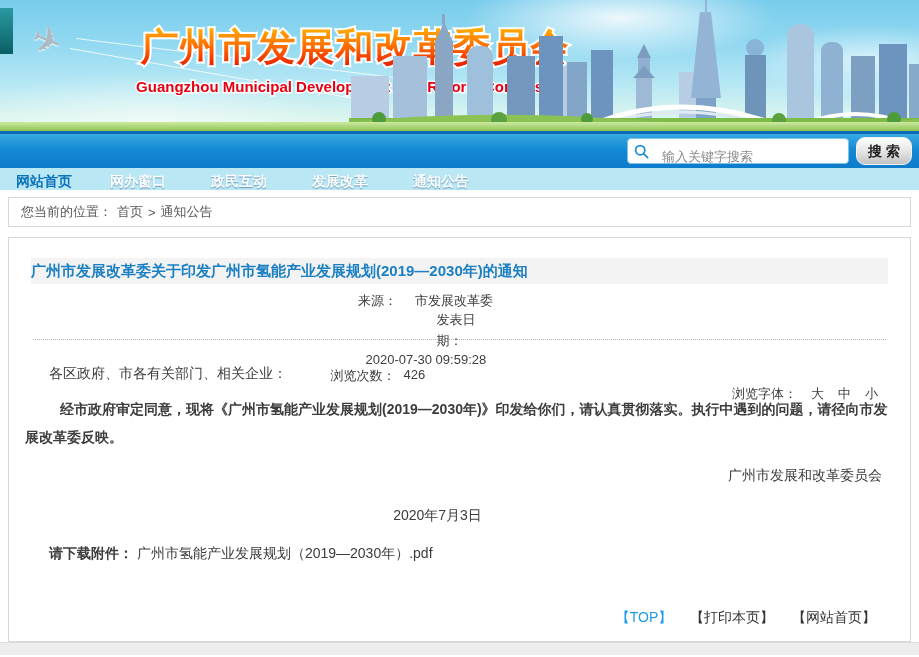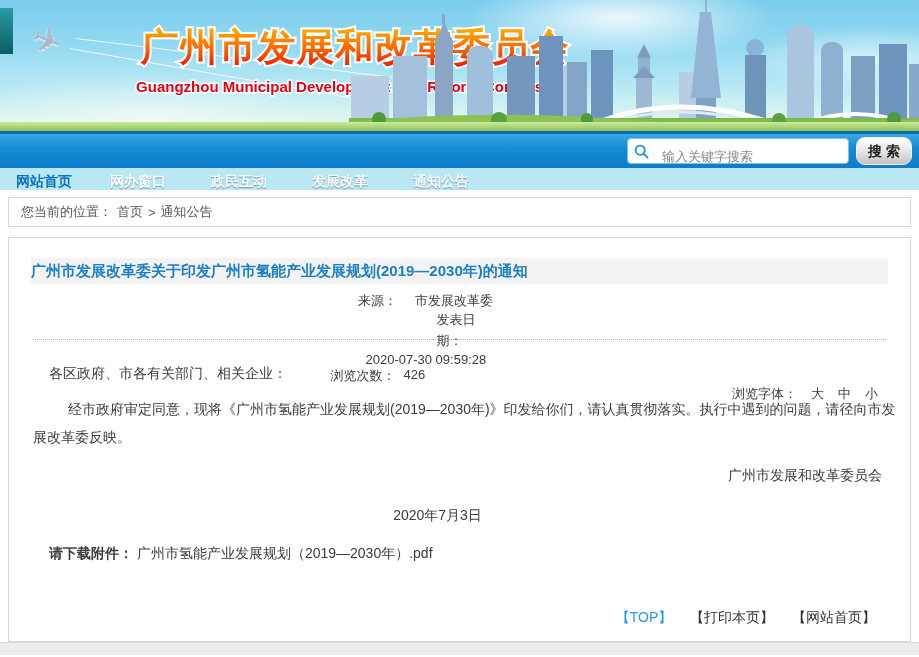--- a/index.html
+++ b/index.html
@@ -63,21 +63,21 @@
       display:flex;align-items:center;font-size:13px;color:#3d3d3d;flex-direction:column;}
   .meta .lbl{white-space:nowrap;}
   .m-source{width:215px;display:flex;gap:18px;padding-left:6px;}
   .m-datelbl{width:46px;line-height:1.6;}
   .m-dateval{width:188px;}
   .m-views{width:258px;display:flex;gap:8px;}
   .m-font{margin-left:auto;display:flex;gap:14px;padding-right:8px;align-items:center;}
   .fsz{cursor:pointer;}
   .body-text{font-size:14px;color:#3c3c3c;}
   .p1{margin:22px 12px 0 12px;text-indent:2em;line-height:1.6;}
-  .p2{margin:12px 12px 0 24px;text-indent:2.5em;line-height:1.95;}
+  .p2{margin:12px 12px 0 16px;text-indent:2.5em;line-height:1.95;font-weight:bold;}
   .sig{margin:16px 28px 0 0;text-align:right;}
   .sigdate{margin:22px 44px 0 0;text-align:center;}
   .attach{margin:20px 12px 0 12px;padding-left:2em;}
   .attach b{font-weight:bold;}
   .attach a{color:#3c3c3c;text-decoration:none;cursor:pointer;}
   .foot-links{margin-top:auto;margin-bottom:14px;padding-right:34px;text-align:right;font-size:14px;}
   .foot-links a{text-decoration:none;color:#333;margin-left:14px;cursor:pointer;}
   .foot-links a.top{color:#1f9bea;}
   .page-bottom{height:13px;background:#ededed;border-top:1px solid #dcdcdc;}
 </style>

